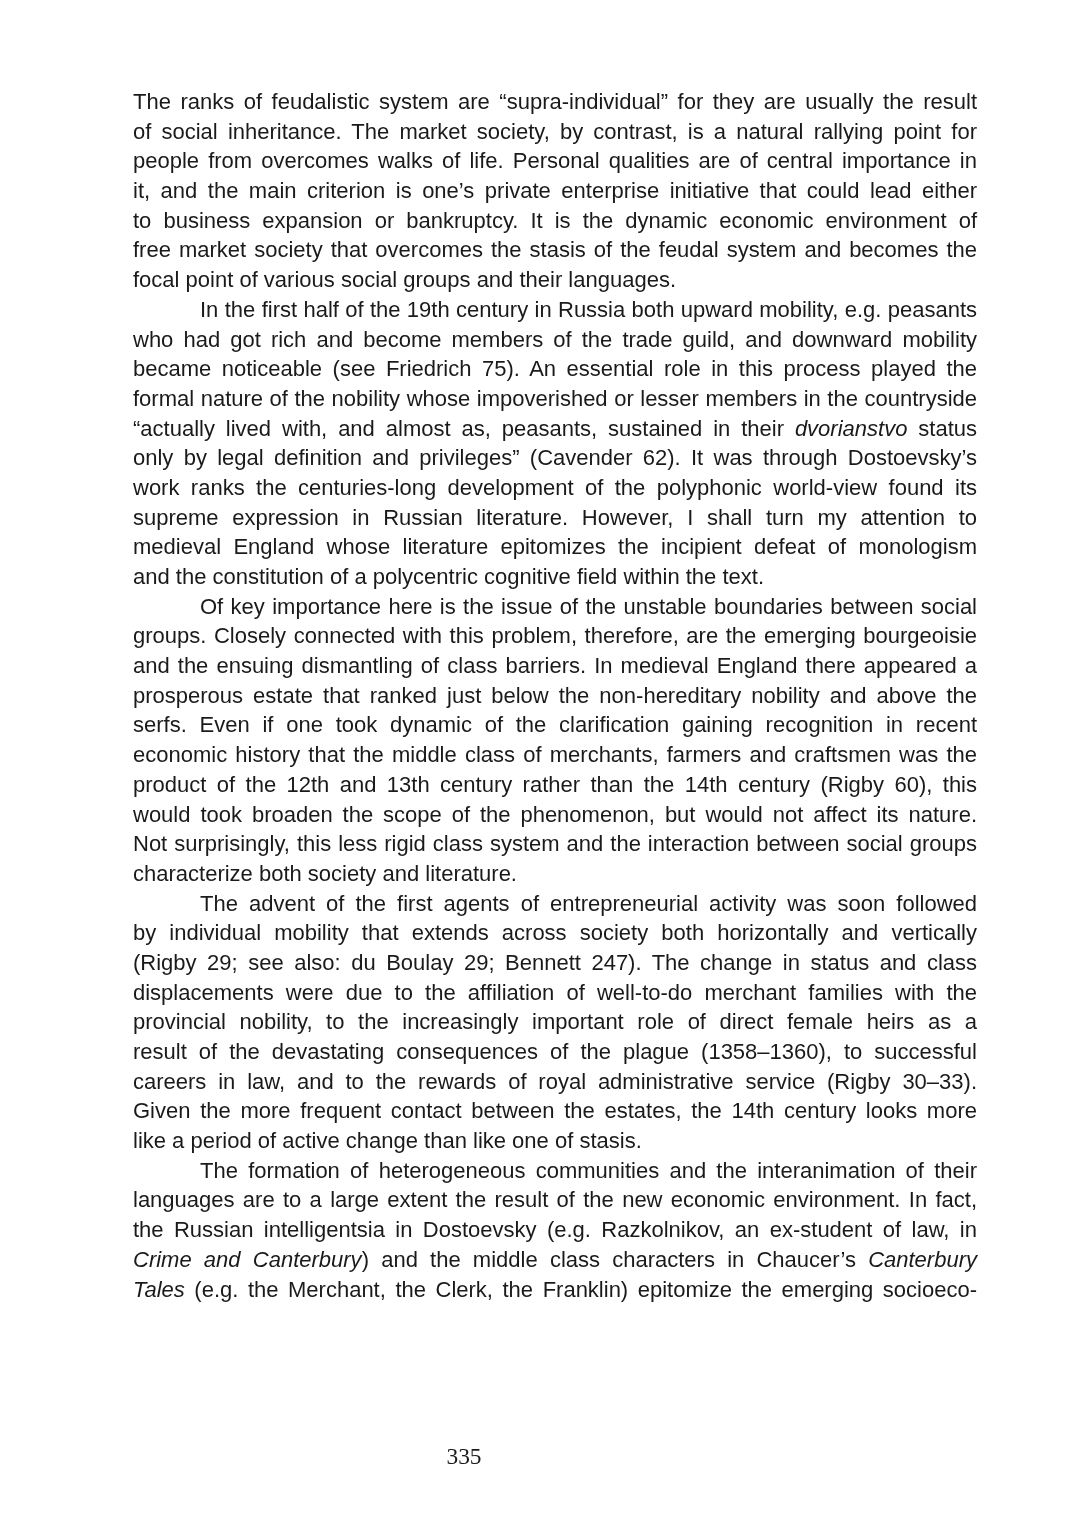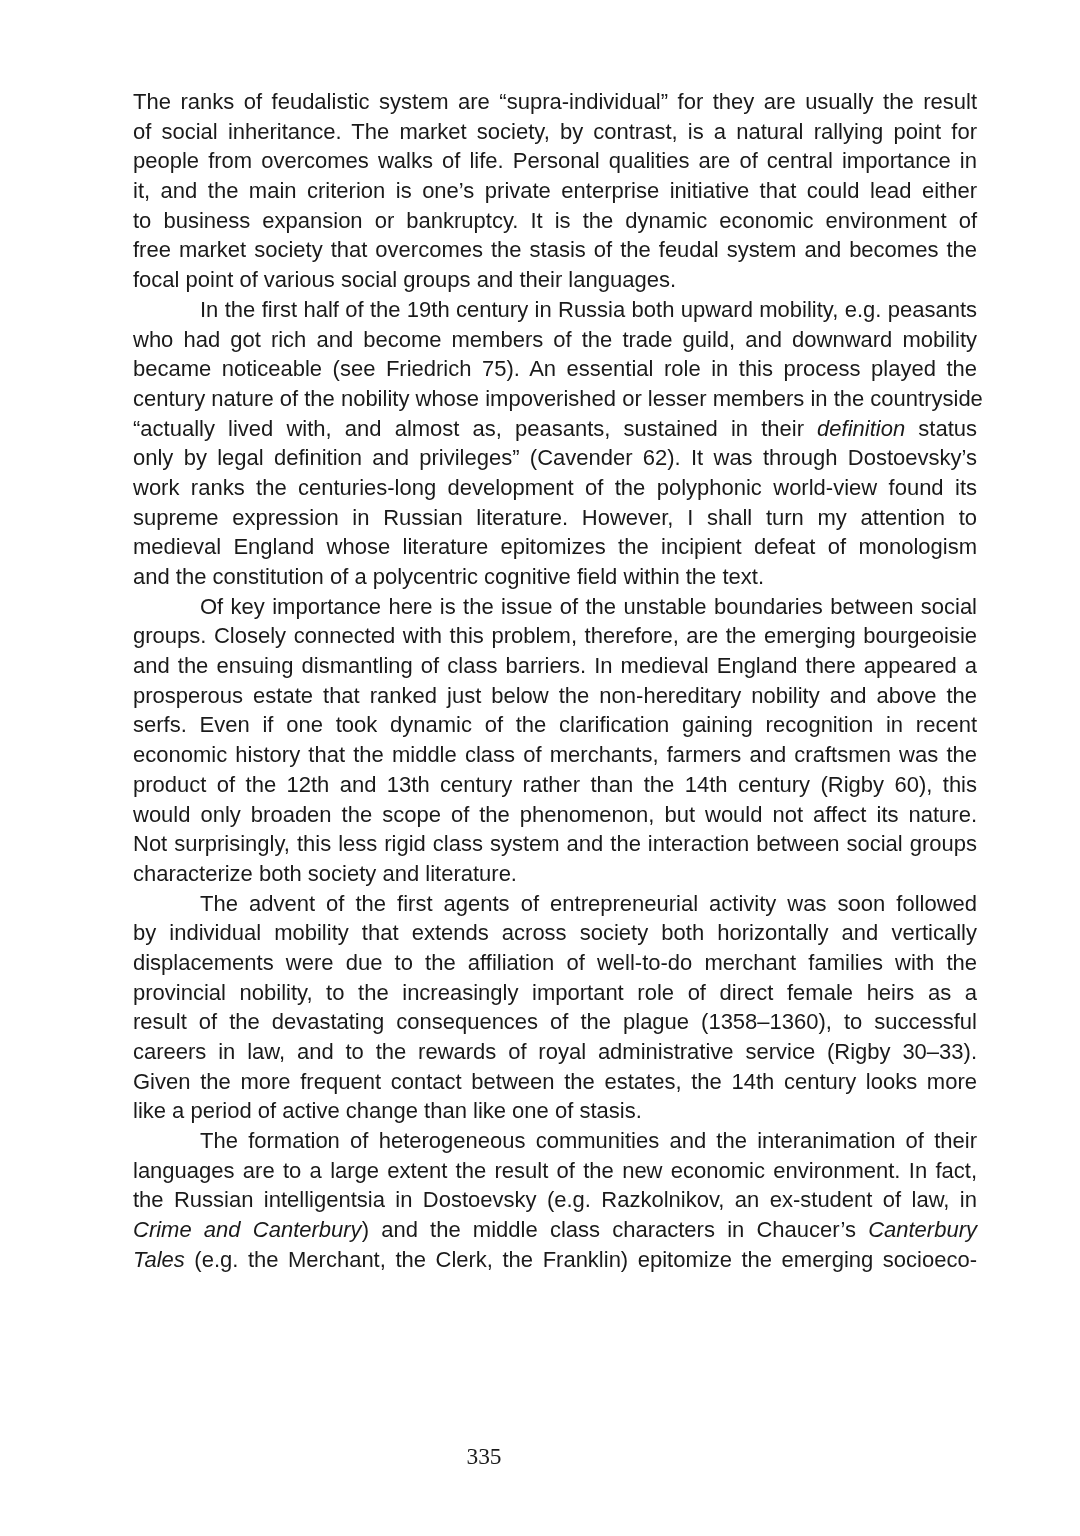--- a/index.html
+++ b/index.html
@@ -7,21 +7,21 @@
   .page {
     position: absolute; left: 133px; top: 87px; width: 844px;
     font-family: Liberation Sans, sans-serif;
     font-size: 22px; line-height: 29.7px; color: #1a1a1a;
   }
   .line { display: block; white-space: nowrap; text-align: justify; text-align-last: justify; height: 29.7px; overflow: visible; }
   .line.last { text-align-last: left; }
   .line.indent { padding-left: 67px; }
   .page-number {
     position: absolute; left: 0; width: 928px; top: 1443px; text-align: center;
-    font-family: "Liberation Serif", "DejaVu Serif", serif; font-size: 23.4px; color: #1a1a1a; padding-left: 20px;
+    font-family: "Liberation Serif", "DejaVu Serif", serif; font-size: 23.4px; color: #1a1a1a;
   }
   i { font-style: italic; }
 </style>
 </head>
 <body>
 
 <div class="page">
   <div id="paragraphs">
       <div>
         <span class="line">The ranks of feudalistic system are “supra-individual” for they are usually the result</span>
@@ -29,43 +29,44 @@
         <span class="line">people from overcomes walks of life. Personal qualities are of central importance in</span>
         <span class="line">it, and the main criterion is one’s private enterprise initiative that could lead either</span>
         <span class="line">to business expansion or bankruptcy. It is the dynamic economic environment of</span>
         <span class="line">free market society that overcomes the stasis of the feudal system and becomes the</span>
         <span class="line last">focal point of various social groups and their languages.</span>
       </div>
       <div>
         <span class="line indent">In the first half of the 19th century in Russia both upward mobility, e.g. peasants</span>
         <span class="line">who had got rich and become members of the trade guild, and downward mobility</span>
         <span class="line">became noticeable (see Friedrich 75). An essential role in this process played the</span>
-        <span class="line">century nature of the nobility whose impoverished or lesser members in the countryside</span>
-        <span class="line">“actually lived with, and almost as, peasants, sustained in their <i>definition</i> status</span>
+        <span class="line">formal nature of the nobility whose impoverished or lesser members in the countryside</span>
+        <span class="line">“actually lived with, and almost as, peasants, sustained in their <i>dvorianstvo</i> status</span>
         <span class="line">only by legal definition and privileges” (Cavender 62). It was through Dostoevsky’s</span>
         <span class="line">work ranks the centuries-long development of the polyphonic world-view found its</span>
         <span class="line">supreme expression in Russian literature. However, I shall turn my attention to</span>
         <span class="line">medieval England whose literature epitomizes the incipient defeat of monologism</span>
         <span class="line last">and the constitution of a polycentric cognitive field within the text.</span>
       </div>
       <div>
         <span class="line indent">Of key importance here is the issue of the unstable boundaries between social</span>
         <span class="line">groups. Closely connected with this problem, therefore, are the emerging bourgeoisie</span>
         <span class="line">and the ensuing dismantling of class barriers. In medieval England there appeared a</span>
         <span class="line">prosperous estate that ranked just below the non-hereditary nobility and above the</span>
         <span class="line">serfs. Even if one took dynamic of the clarification gaining recognition in recent</span>
         <span class="line">economic history that the middle class of merchants, farmers and craftsmen was the</span>
         <span class="line">product of the 12th and 13th century rather than the 14th century (Rigby 60), this</span>
-        <span class="line">would only broaden the scope of the phenomenon, but would not affect its nature.</span>
+        <span class="line">would took broaden the scope of the phenomenon, but would not affect its nature.</span>
         <span class="line">Not surprisingly, this less rigid class system and the interaction between social groups</span>
         <span class="line last">characterize both society and literature.</span>
       </div>
       <div>
         <span class="line indent">The advent of the first agents of entrepreneurial activity was soon followed</span>
         <span class="line">by individual mobility that extends across society both horizontally and vertically</span>
+        <span class="line">(Rigby 29; see also: du Boulay 29; Bennett 247). The change in status and class</span>
         <span class="line">displacements were due to the affiliation of well-to-do merchant families with the</span>
         <span class="line">provincial nobility, to the increasingly important role of direct female heirs as a</span>
         <span class="line">result of the devastating consequences of the plague (1358–1360), to successful</span>
         <span class="line">careers in law, and to the rewards of royal administrative service (Rigby 30–33).</span>
         <span class="line">Given the more frequent contact between the estates, the 14th century looks more</span>
         <span class="line last">like a period of active change than like one of stasis.</span>
       </div>
       <div>
         <span class="line indent">The formation of heterogeneous communities and the interanimation of their</span>
         <span class="line">languages are to a large extent the result of the new economic environment. In fact,</span>

